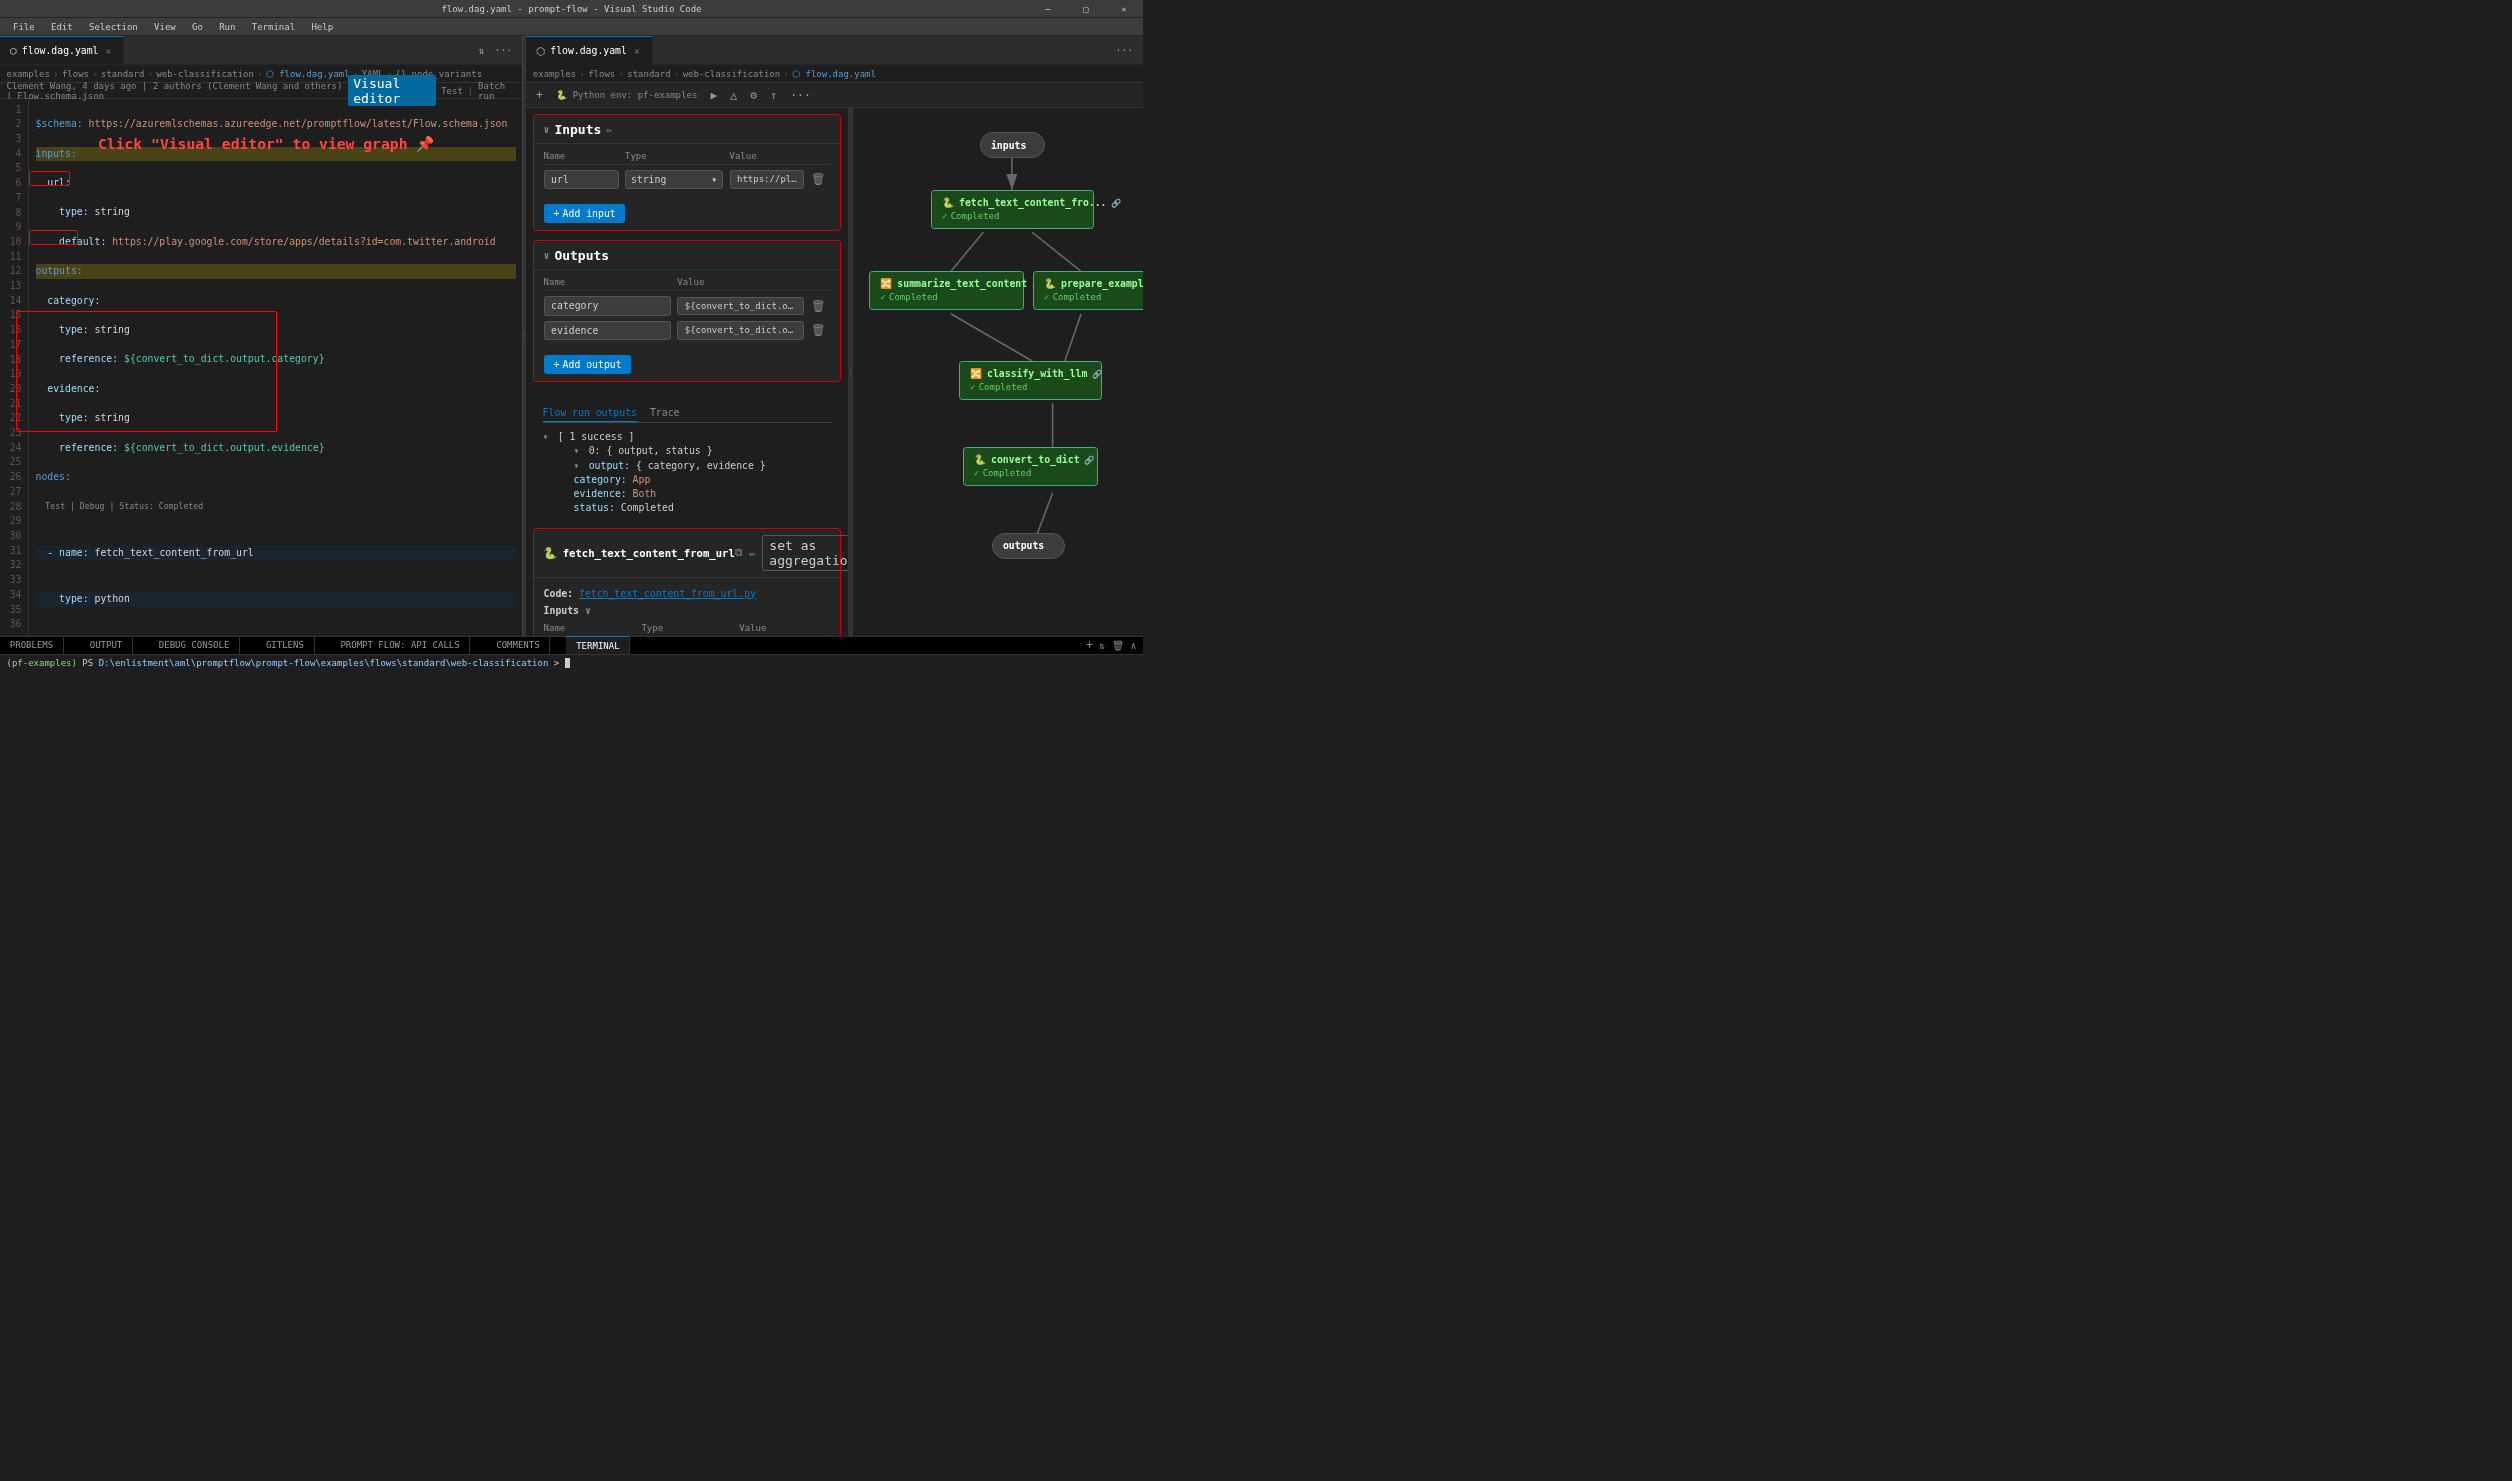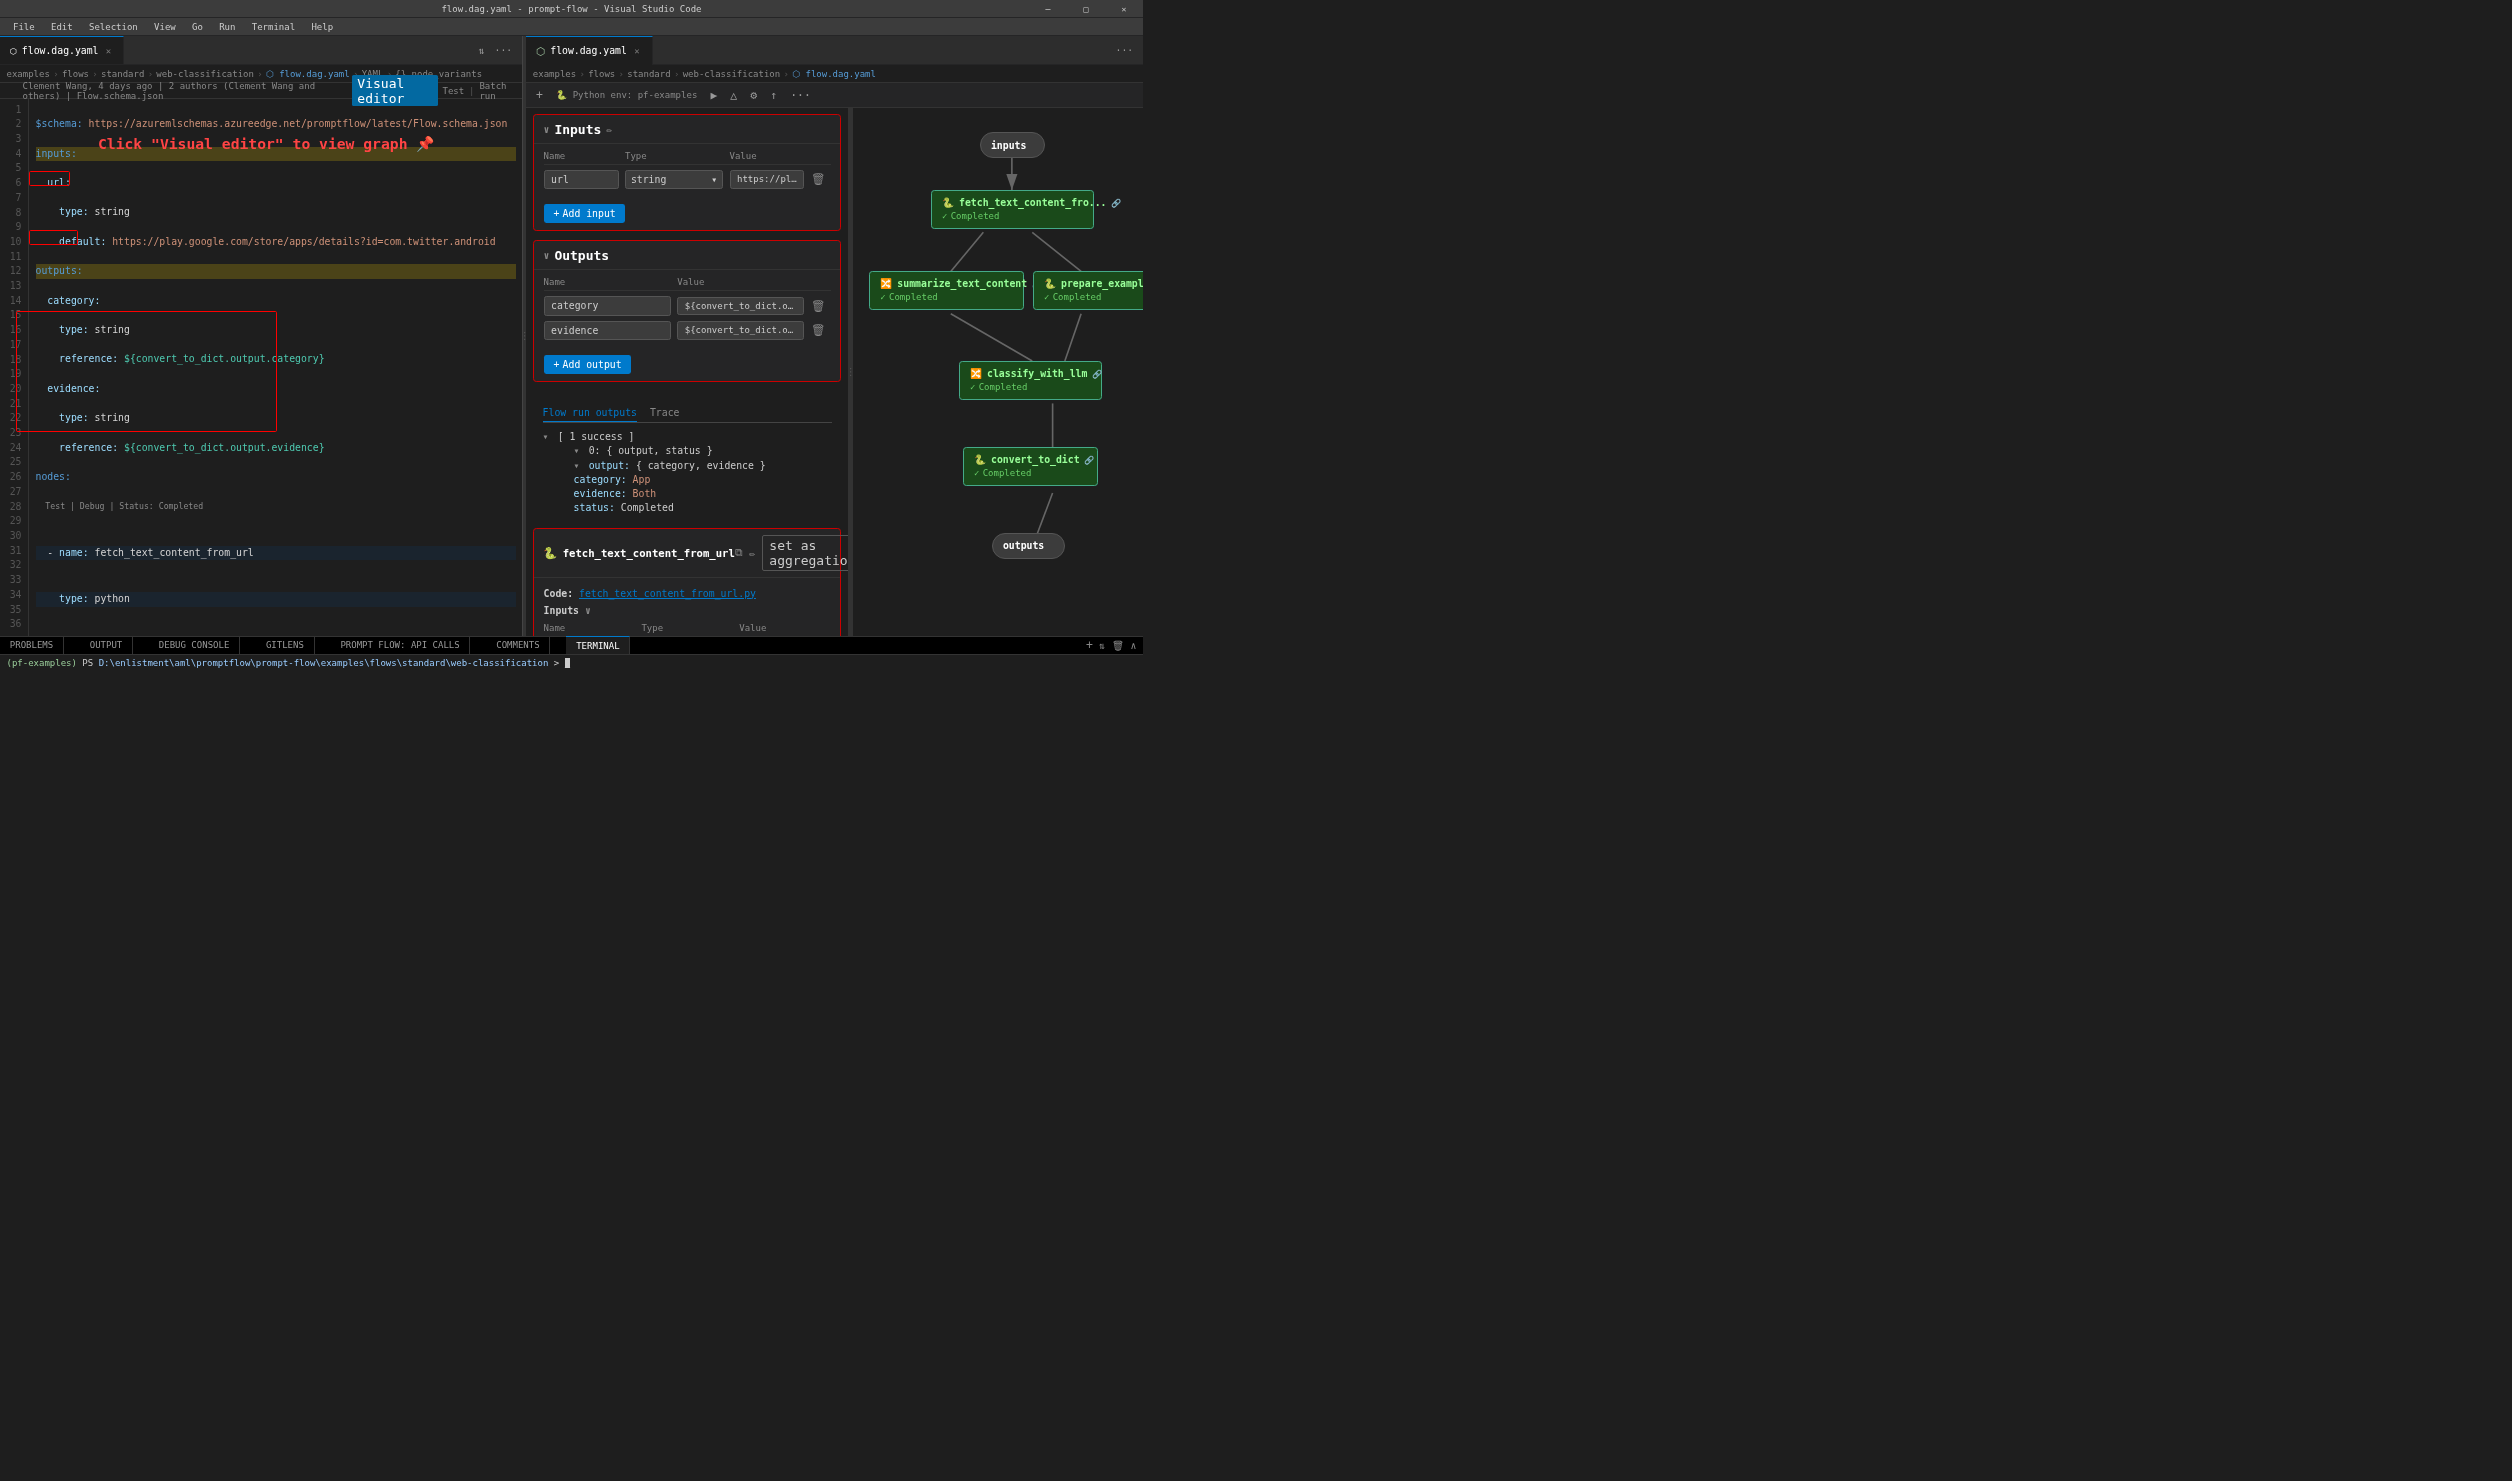--- a/index.html
+++ b/index.html
@@ -145,21 +145,21 @@
       background: #1e1e1e;
       padding: 1.6px 6.5px;
       font-size: 9px;
       color: #888;
       display: flex;
       align-items: center;
       gap: 4.9px;
       border-bottom: 0.8px solid #333;
       height: 16.3px;
     }
-    .git-bar .author { color: #888; margin-left: 16px; }
+    .git-bar .author { color: #888; }
     .git-bar .visual-editor-btn {
       background: #0369a1;
       color: #fff;
       padding: 0.8px 4.9px;
       border-radius: 1.6px;
       cursor: pointer;
       font-size: 13px;
     }
 
     

